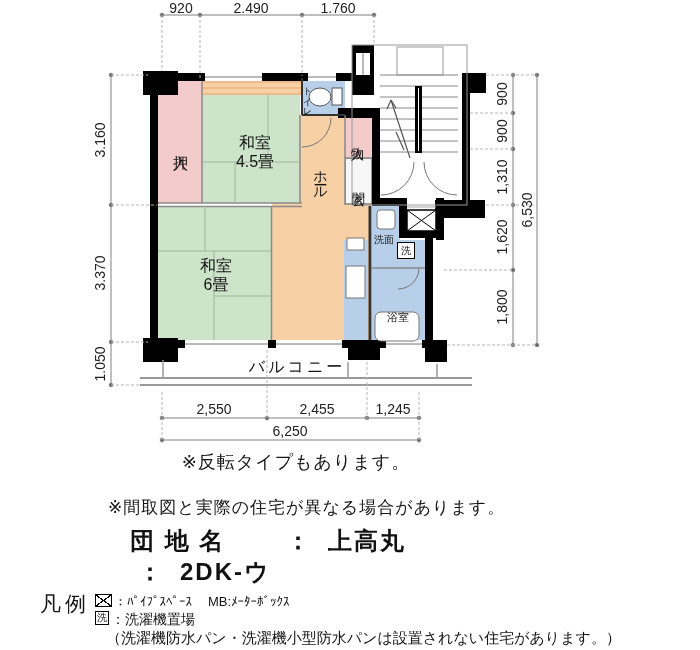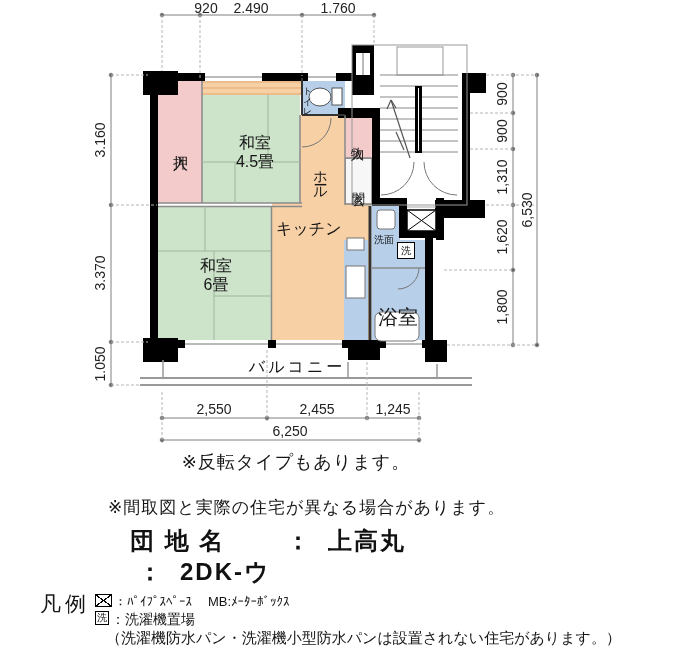--- a/index.html
+++ b/index.html
@@ -215,21 +215,21 @@
       <line x1="444" y1="270" x2="513" y2="270"></line>
         <line x1="447" y1="345" x2="537" y2="345"></line>
       <line x1="162" y1="392" x2="162" y2="443"></line>
         <line x1="267" y1="350" x2="267" y2="421"></line>
       <line x1="367" y1="362" x2="367" y2="421"></line>
         <line x1="419" y1="392" x2="419" y2="443"></line>
     </g>
   </svg>
 
   <div>
-    <div class="dim" style="left:181px;top:8px;margin-left:25px;">920</div>
+    <div class="dim" style="left:181px;top:8px;">920</div>
     <div class="dim" style="left:251px;top:8px;">2.490</div>
     <div class="dim" style="left:338px;top:8px;">1.760</div>
     <div class="dimv" style="left:100px;top:140px;">3.160</div>
     <div class="dimv" style="left:100px;top:273px;">3.370</div>
     <div class="dimv" style="left:100px;top:364px;">1.050</div>
     <div class="dimv" style="left:502px;top:94px;">900</div>
     <div class="dimv" style="left:502px;top:131px;">900</div>
     <div class="dimv" style="left:502px;top:177px;">1,310</div>
     <div class="dimv" style="left:502px;top:237px;">1,620</div>
     <div class="dimv" style="left:502px;top:307px;">1,800</div>
@@ -248,25 +248,24 @@
     </div>
     <div class="lbl vert center" style="left:307px;top:96px;font-size:9px;">トイレ</div>
     <div class="lbl vert center" style="left:321px;top:177px;font-size:14px;">ホール</div>
     <div class="lbl vert center" style="left:357px;top:137px;font-size:13px;">物入</div>
     <div class="lbl vert center" style="left:358px;top:182px;font-size:13px;">玄関</div>
     <div class="lbl center room-label" style="left:216px;top:275px;">
       <div>和室</div>
       <div>6畳</div>
     </div>
     <div class="lbl" style="left:276px;top:218px;font-size:16px;line-height:21px;">
-      <div>キッチン</div>
     </div>
     <div class="lbl center" style="left:384px;top:240px;font-size:10px;">洗面</div>
     <div class="lbl" style="left:397px;top:242px;width:16px;height:15px;background:#fff;border:1px solid #000;font-size:10px;line-height:15px;text-align:center;">洗</div>
-    <div class="lbl center" style="left:398px;top:317px;font-size:20px;">浴室</div>
+    <div class="lbl center" style="left:398px;top:317px;font-size:11px;">浴室</div>
     <div class="lbl center" style="left:297px;top:367px;font-size:16px;letter-spacing:3px;">バルコニー</div>
   </div>
 
   <div class="lbl center" style="left:296px;top:462px;font-size:18px;letter-spacing:1px;">※反転タイプもあります。</div>
   <div class="lbl" style="left:108px;top:496px;font-size:17px;letter-spacing:1px;">※間取図と実際の住宅が異なる場合があります。</div>
 
   <div class="infoline" style="left:130px;top:525px;">
     <span class="ilabel">団 地 名</span>
     <span class="icolon">：</span>
     <span>上高丸</span>

